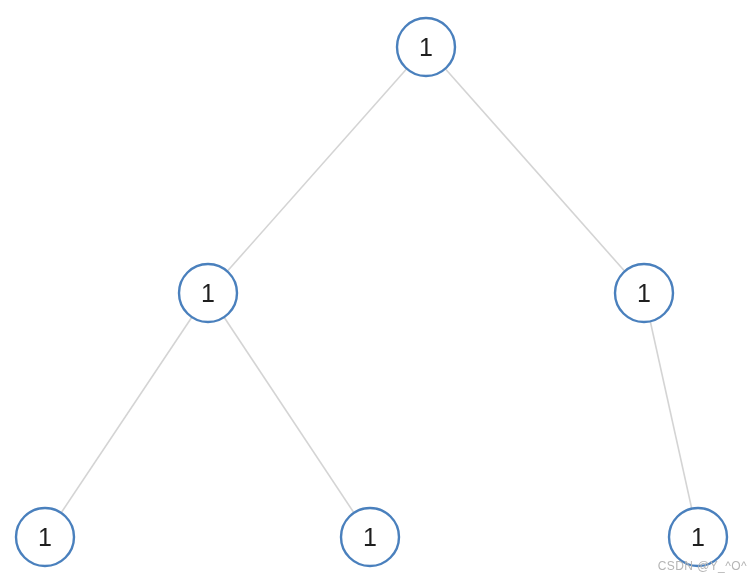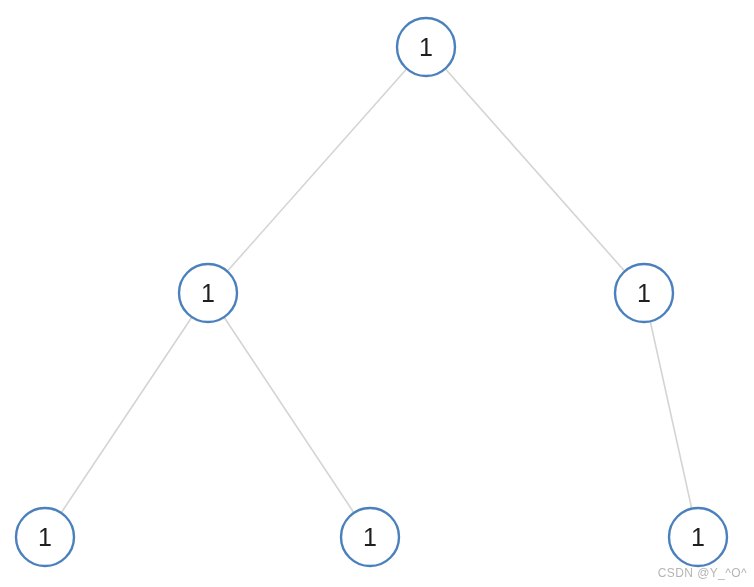--- a/index.html
+++ b/index.html
@@ -20,21 +20,21 @@
     top: 0;
     display: block;
   }
   .node-label {
     font-family: "Liberation Sans", sans-serif;
     user-select: none;
   }
   .watermark {
     position: absolute;
     right: 7px;
-    bottom: 7px;
+    bottom: 14px;
     font-size: 12px;
     letter-spacing: 0.4px;
     color: #b5b5b5;
     font-family: "Liberation Sans", sans-serif;
     white-space: nowrap;
   }
 </style>
 </head>
 <body>
 

